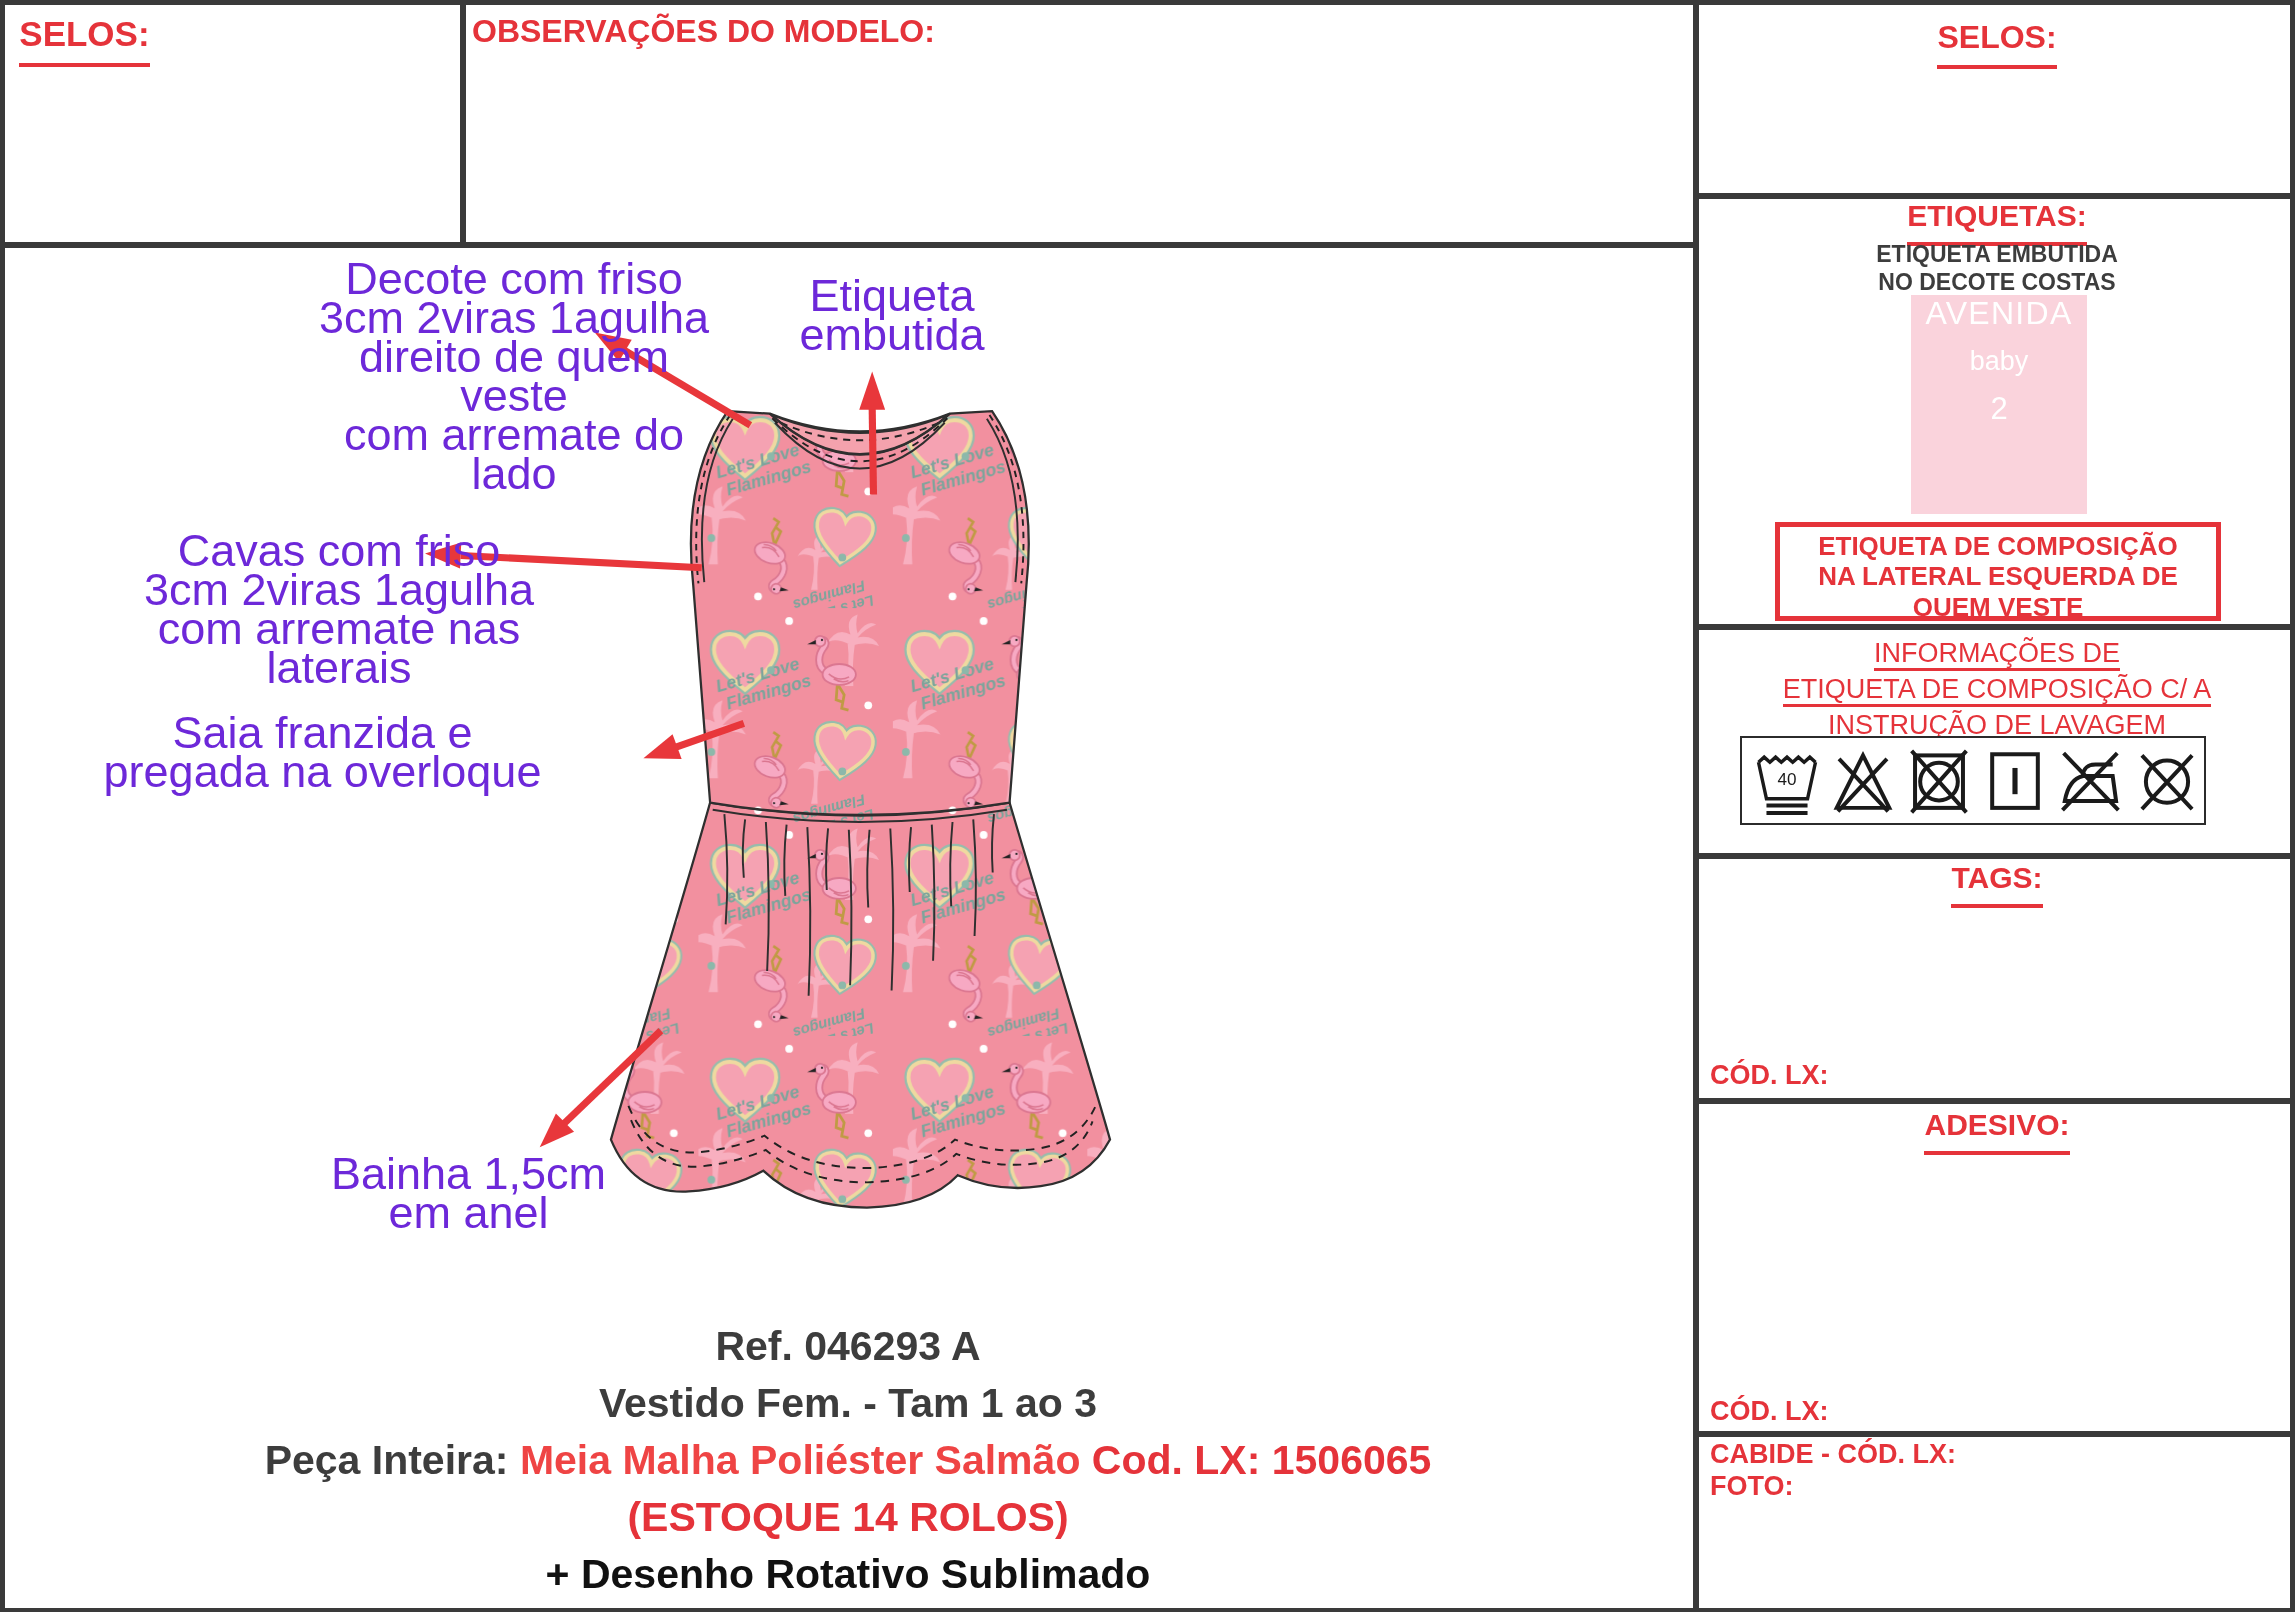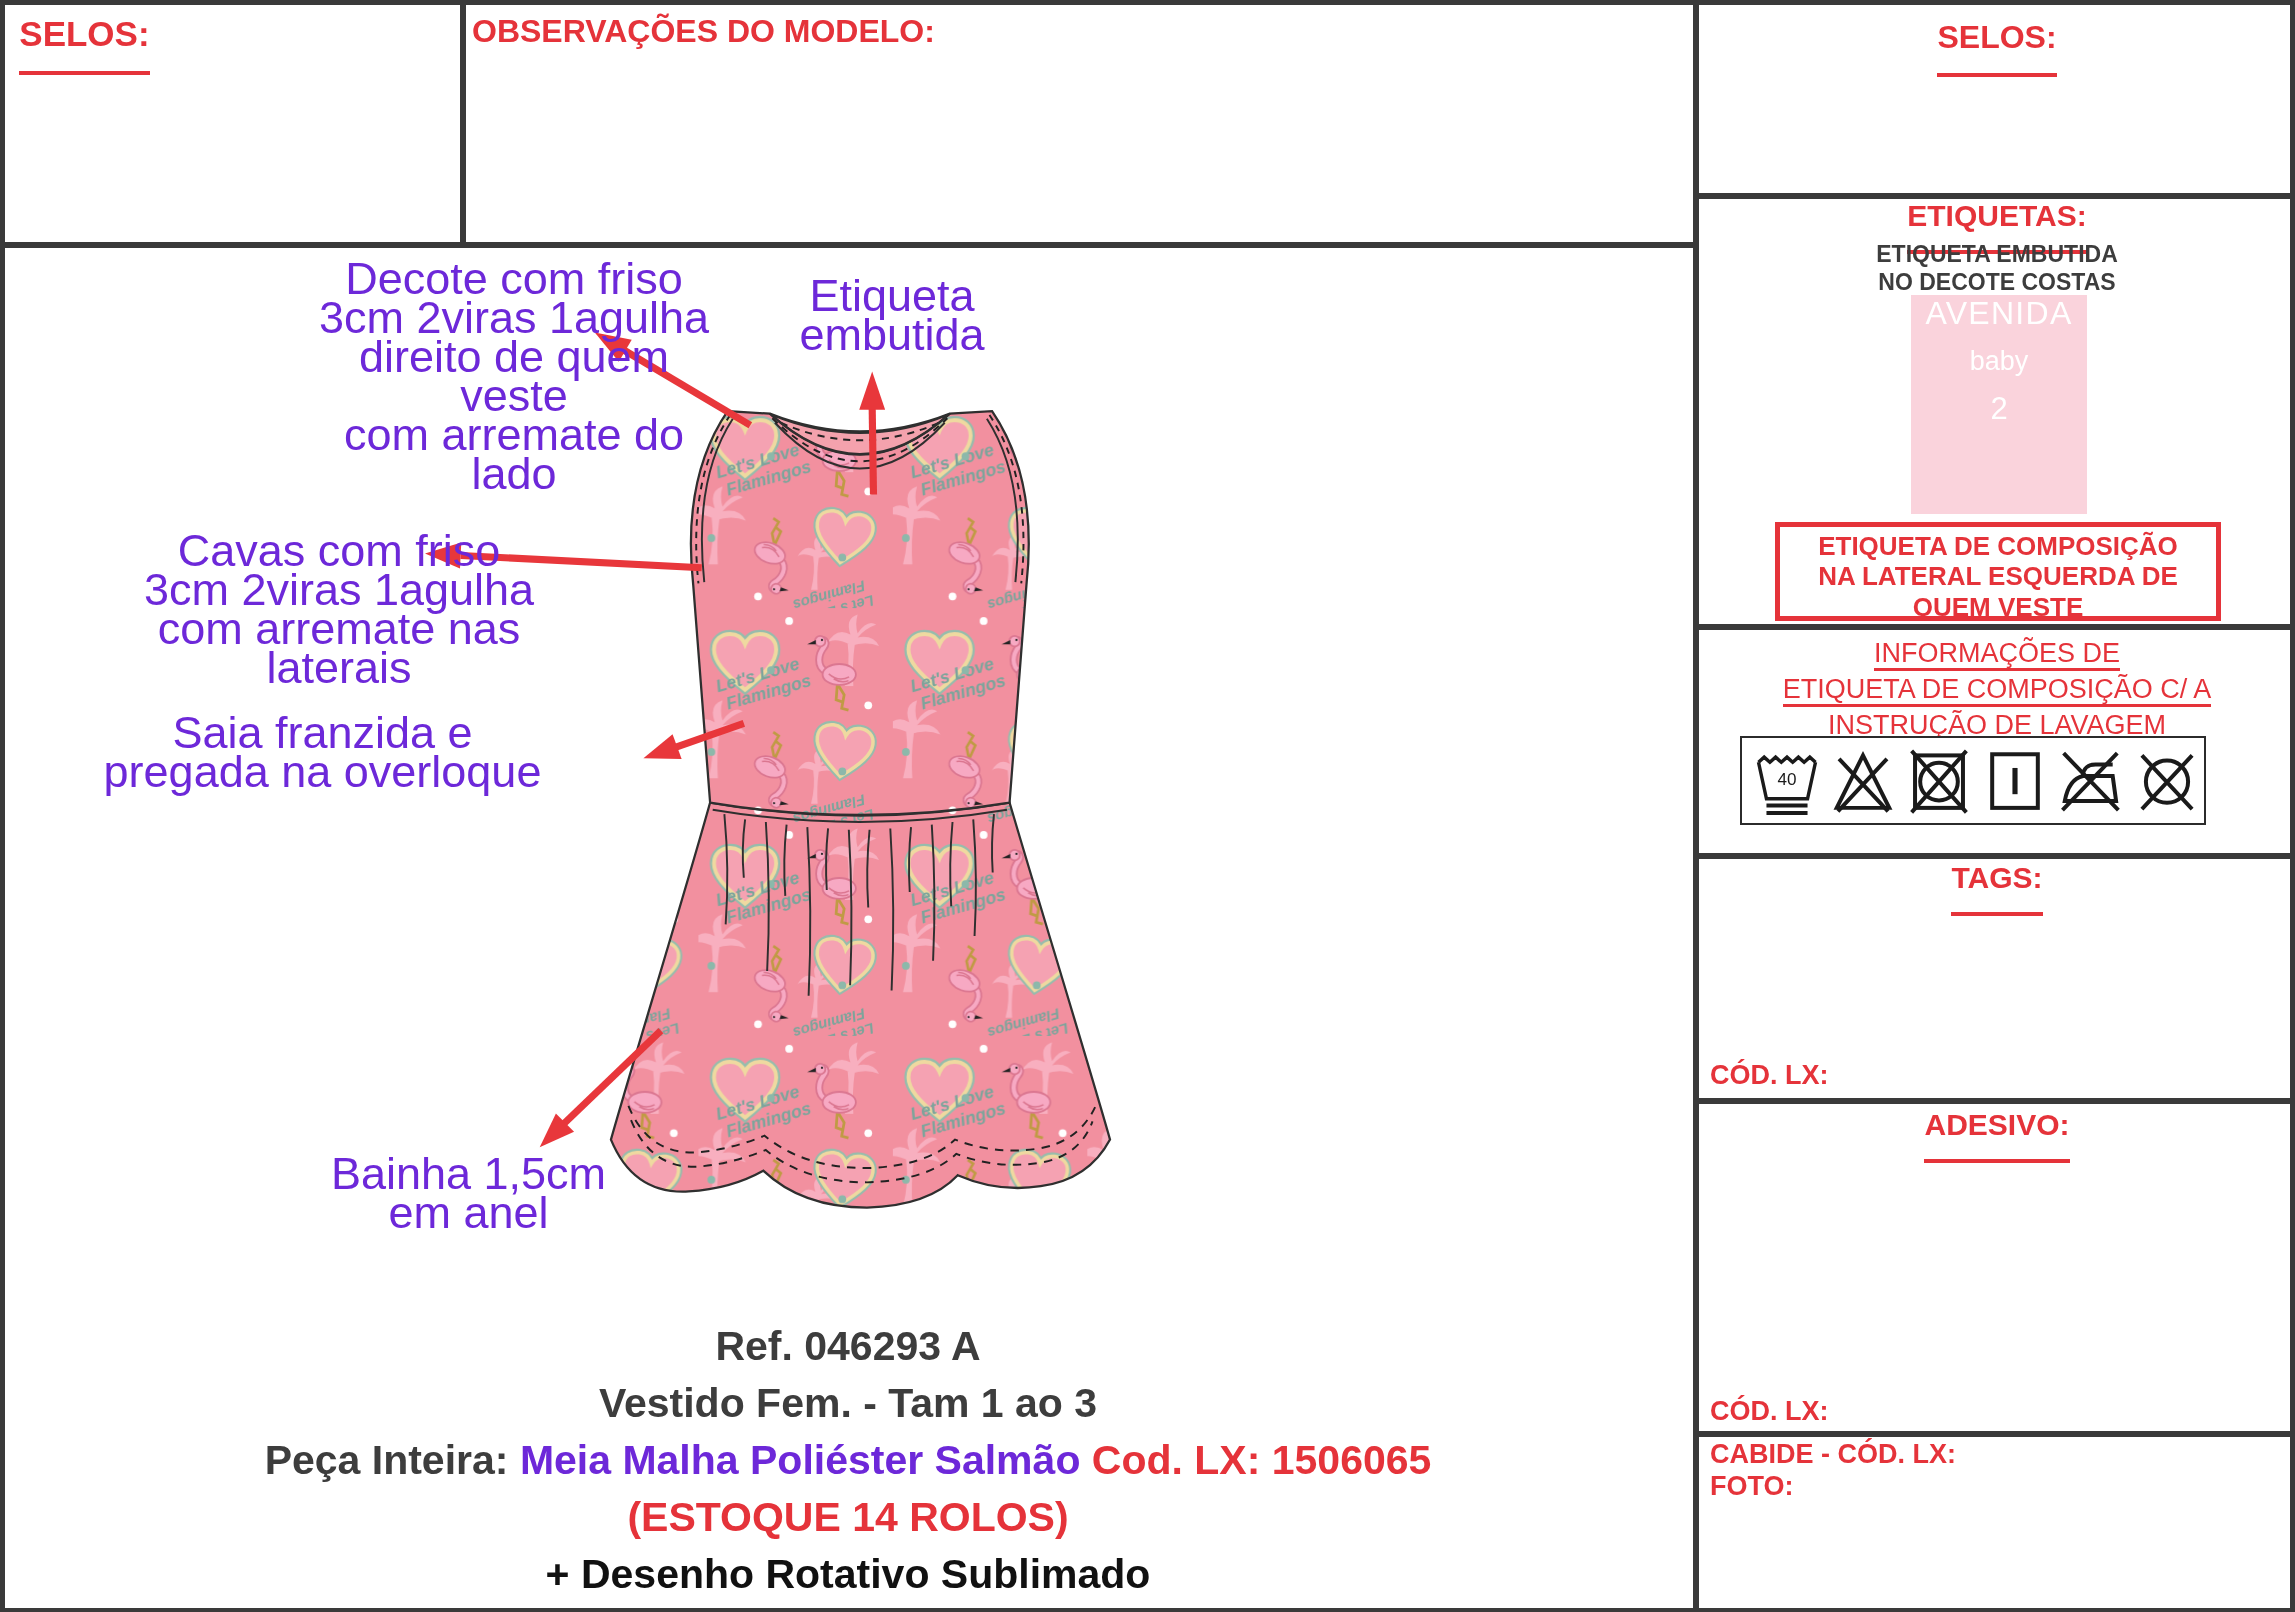--- a/index.html
+++ b/index.html
@@ -2,21 +2,21 @@
 <html style="font-size:10.4px"><head>
 <meta charset="utf-8">
 <style>
   html,body{margin:0;padding:0;background:#888;}
   .page{position:relative;width:2295px;height:1613px;background:#fff;
         font-family:"Liberation Sans",sans-serif;box-sizing:border-box;
         border:5.2px solid #3a3a3a;overflow:hidden;}
   .abs{position:absolute;}
   .frame{background:#3a3a3a;}
   .redhead{color:#e5333a;font-weight:bold;}
-  .u{border-bottom:4.5px solid currentColor;padding-bottom:18px;}
+  .u{border-bottom:4.5px solid currentColor;padding-bottom:10px;}
   .note{color:#6d28d9;font-size:45px;line-height:39px;text-align:center;font-weight:400;}
   .rc{left:1694px;width:596px;text-align:center;}
   .rlabel{font-size:27px;font-weight:bold;color:#e5333a;}
   .bigline{font-size:41px;font-weight:bold;line-height:57px;text-align:center;color:#3d3d3d;}
   .fabric-line{white-space:pre-wrap;}
   .swatch{background:#fad3dc;color:#fff;text-align:center;}
   .swatch .brand{font-size:32px;letter-spacing:1.3px;}
   .swatch .sub{font-size:27px;margin-top:14px;}
   .swatch .size{font-size:31px;margin-top:14.3px;}
   .redbox{border:5.8px solid #e5333a;text-align:center;color:#e5333a;
@@ -188,21 +188,21 @@
     <div>pregada na overloque</div>
   </div>
   <div class="abs note" style="left:269px;top:1149px;width:389px">
     <div>Bainha 1,5cm</div>
     <div>em anel</div>
   </div>
 
   <div class="abs" style="left:65px;top:1313px;width:1556px">
     <div class="bigline">Ref. 046293 A</div>
     <div class="bigline">Vestido Fem.  - Tam 1 ao 3</div>
-    <div class="bigline fabric-line"><span style="color:#3d3d3d">Peça Inteira: </span><span style="color:#6d28d9">Meia Malha Poliéster Salmão </span><span style="color:#e5333a">Cod. LX: 1506065</span></div>
+    <div class="bigline fabric-line"><span style="color:#3d3d3d">Peça Inteira: </span><span style="color:#ef4444">Meia Malha Poliéster Salmão </span><span style="color:#e5333a">Cod. LX: 1506065</span></div>
     <div class="bigline" style="color:#e5333a">(ESTOQUE 14 ROLOS)</div>
     <div class="bigline" style="color:#111">+ Desenho Rotativo Sublimado</div>
   </div>
 
   <div class="abs rc redhead" style="top:14.3px;font-size:32px">
     <span class="u">SELOS:</span>
   </div>
 
   <div class="abs rc redhead" style="top:194px;font-size:30px">
     <span class="u">ETIQUETAS:</span>

